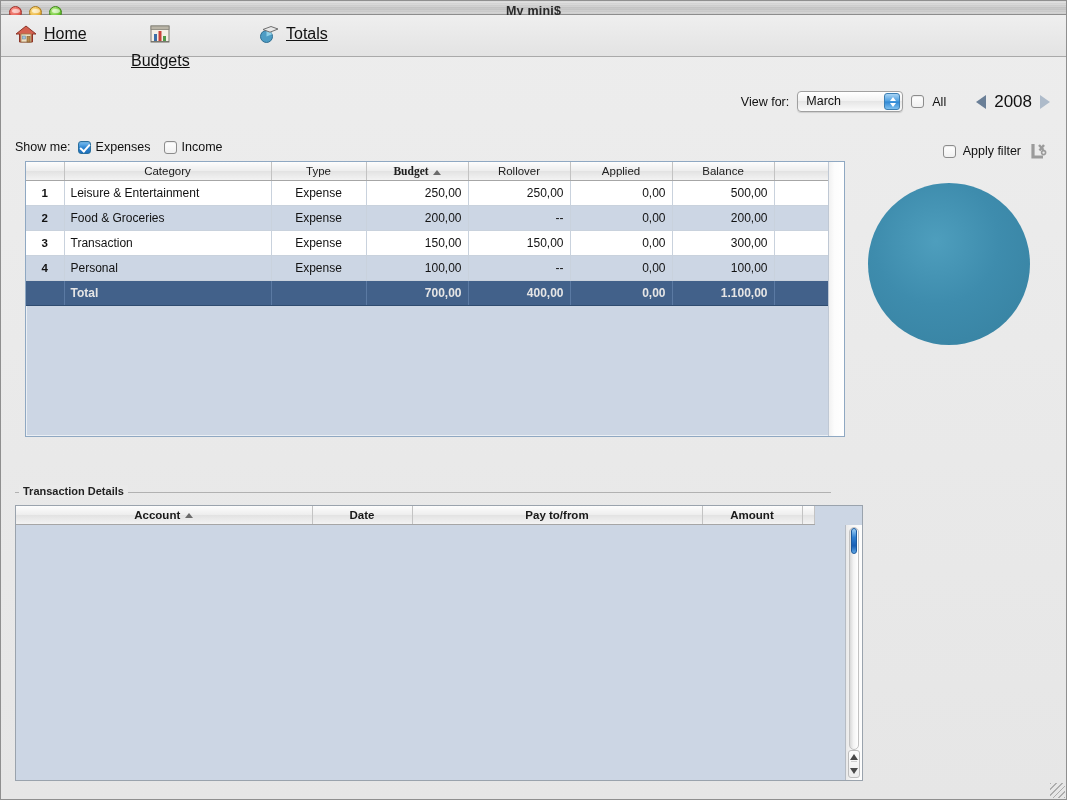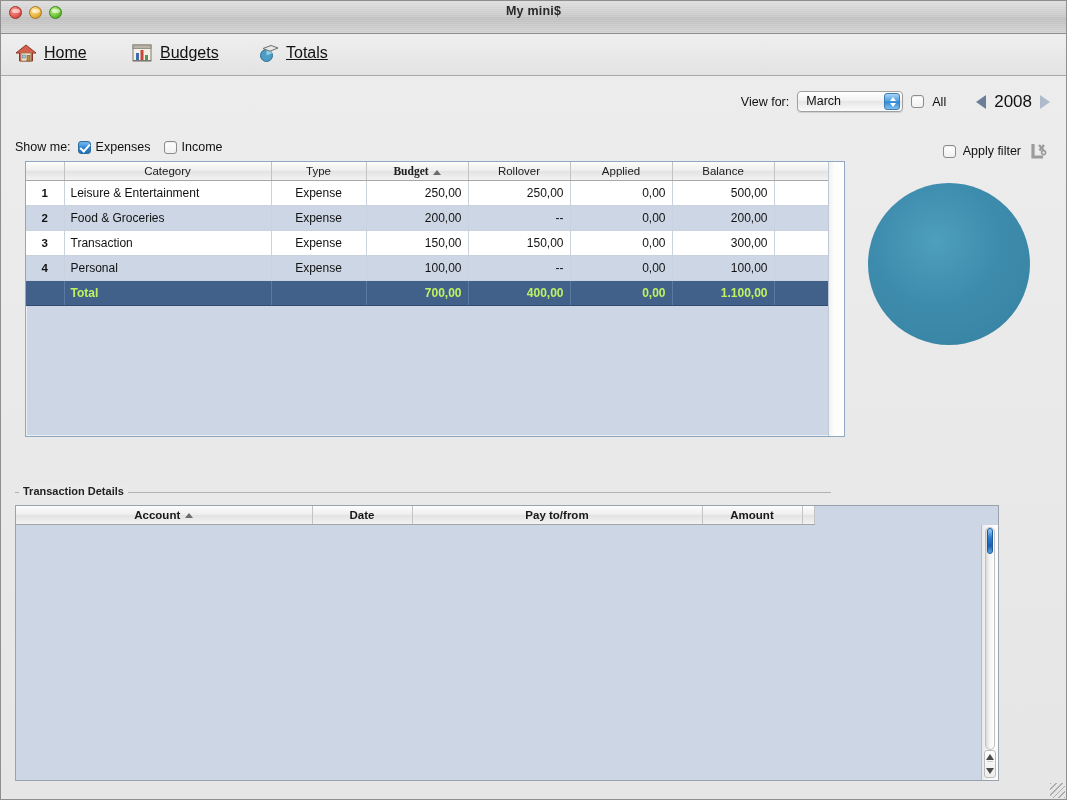--- a/index.html
+++ b/index.html
@@ -20,21 +20,21 @@
     position: absolute;
     left: 0; top: 0;
     width: 1067px; height: 800px;
     background: linear-gradient(180deg,#ededed 0%, #e6e6e6 100%);
     border: 1px solid #8f8f8f;
     box-sizing: border-box;
     overflow: hidden;
   }
   #titlebar {
     position: relative;
-    height: 33px;
+    height: 14px;
     background:
       repeating-linear-gradient(180deg,
         rgba(0,0,0,0.035) 0px, rgba(0,0,0,0.035) 1px,
         rgba(255,255,255,0.0) 1px, rgba(255,255,255,0.0) 2px),
       linear-gradient(180deg,#e4e4e4 0%, #cfcfcf 48%, #c6c6c6 52%, #d8d8d8 100%);
     border-bottom: 1px solid #8d8d8d;
     box-sizing: border-box;
     padding-left: 23px;
   }
   #titlebar .title {
@@ -227,21 +227,21 @@
     overflow: hidden;
     color:#121212;
   }
   table.grid tr.odd td  { background:#ffffff; }
   table.grid tr.even td { background:#ccd6e4; }
   td.num { text-align: right; }
   td.ctr { text-align: center; }
   td.rownum { text-align:center; font-weight:bold; font-size:11.5px; }
   tr.total td {
     background:#42618a !important;
-    color:#bef264;
+    color:#e5e5e5;
     font-weight:bold;
     border-right:1px solid #5b7aa3;
     border-bottom:1px solid #2f4c70;
     border-top:1px solid #2f4c70;
   }
   
   .vtrack {
     position:absolute;
     top:0; right:0;
     width:16px; height:100%;
@@ -296,21 +296,21 @@
   }
   #tx-group .frame-title {
     position:absolute; left:4px; top:0;
     padding:0 4px;
     background:#eaeaea;
     font-size:11px; font-weight:bold; color:#222;
   }
   #tx-panel {
     position:absolute;
     left:14px; top:504px;
-    width:984px; height:276px;
+    width:848px; height:276px;
     border:1px solid #9aa3ad;
     background:#ccd6e4;
     box-sizing:border-box;
   }
   table.txgrid {
     border-collapse:collapse;
     width:798px;
     table-layout:fixed;
     font-size:12px;
   }
@@ -417,21 +417,21 @@
         <svg viewBox="0 0 22 22" width="22" height="22">
           <polygon points="11,3 21,11 17.5,11 17.5,19 4.5,19 4.5,11 1,11" fill="#d4604f" stroke="#8c3527" stroke-width="1"></polygon>
           <rect x="6" y="11" width="10" height="8" fill="#f0e0c4" stroke="#9a7a4c" stroke-width="0.8"></rect>
           <rect x="7.5" y="13" width="3" height="3" fill="#9fc4dd" stroke="#6b8ba3" stroke-width="0.6"></rect>
           <rect x="12" y="13.5" width="3" height="5.5" fill="#b98a4e" stroke="#7a5a2e" stroke-width="0.6"></rect>
         </svg>
       </span>
       <span class="tb-label">Home</span>
     </div>
 
-    <div class="tb-item" style="left:130px;">
+    <div class="tb-item" style="left:130px;flex-direction:column;">
       <span class="tb-icon">
         <svg viewBox="0 0 22 22" width="22" height="22">
           <rect x="2" y="3" width="18" height="16" fill="#f4f0e6" stroke="#7d7a70" stroke-width="1"></rect>
           <rect x="2" y="3" width="18" height="3.5" fill="#b9b4a6" stroke="#7d7a70" stroke-width="0.7"></rect>
           <rect x="5" y="11" width="3" height="7" fill="#3c6fa8"></rect>
           <rect x="9.5" y="8" width="3" height="10" fill="#c8433a"></rect>
           <rect x="14" y="13" width="3" height="5" fill="#4e9a4a"></rect>
           <line x1="2" y1="18.6" x2="20" y2="18.6" stroke="#6d6a62" stroke-width="0.9"></line>
         </svg>
       </span>

